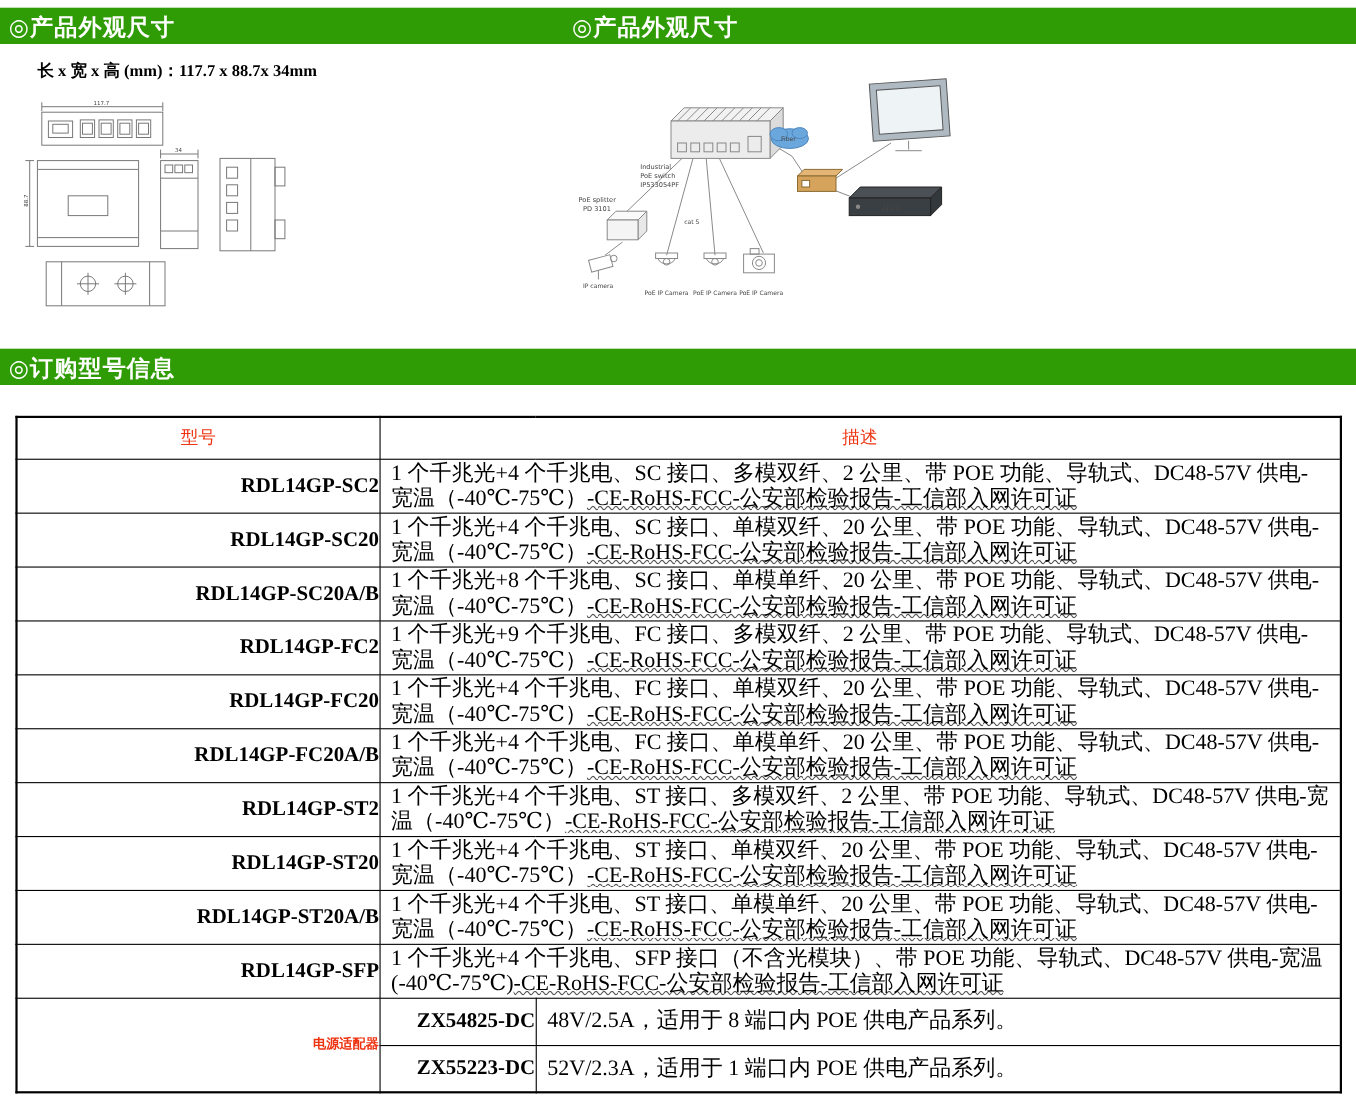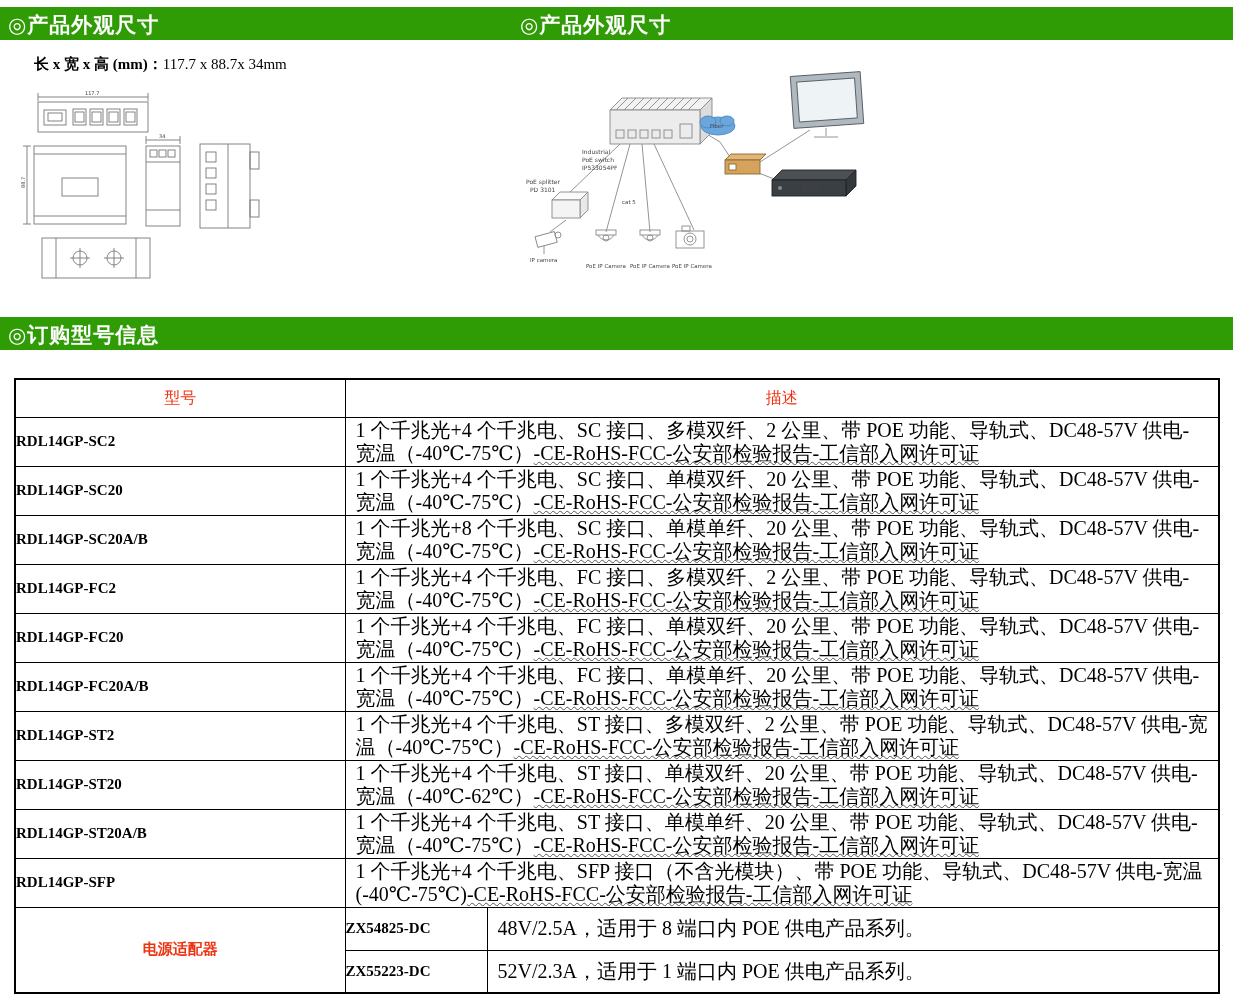--- a/index.html
+++ b/index.html
@@ -16,41 +16,41 @@
   .bar1 { top:7px; }
   .bar2 { top:317px;padding-left:20px; }
   .bar-title { position:absolute; top:4px; color:#fff; font-size:21px; font-weight:bold; letter-spacing:1px; white-space:nowrap; }
   .bar-title.t1 { left:8px; }
   .bar-title.t2 { left:520px; }
   .bar-title.t3 { left:8px; }
 
   
   .dims-line { position:absolute; left:8px; top:55px; font-size:15px; white-space:nowrap; }
   .dims-label { font-weight:bold;margin-left:26px; }
-  .dims-value { font-weight:normal; }
+  .dims-value { font-weight:bold; }
 
   
   .tech-drawing { position:absolute; left:18px; top:88px; }
   .app-diagram { position:absolute; left:470px; top:62px; }
   svg text { font-family:"DejaVu Sans","Liberation Sans",sans-serif; fill:#444; }
 
   
   .ordering-table {
     position:absolute; left:14px; top:378px; width:1206px;
     border-collapse:collapse; table-layout:fixed;
     border:2px solid #000;
   }
   .ordering-table th, .ordering-table td { border:1px solid #000; vertical-align:middle; }
   .ordering-table th { color:#ee3311; font-size:16px; font-weight:normal; height:38px; text-align:center; }
-  .cell-model { text-align:left; font-weight:bold; font-size:15px; }
+  .cell-model { text-align:right; font-weight:bold; font-size:19px; }
   .model-row td { height:49px; }
   .cell-desc { font-size:20px; line-height:23px; padding:1px 10px; text-align:left; }
   .cert { text-decoration:underline; text-decoration-style:wavy; text-decoration-color:#555; text-decoration-thickness:1px; }
   .power-row td { height:43px; }
-  .cell-power-label { color:#ee3311; font-weight:bold; font-size:15px; text-align:center;margin-top:28px; }
+  .cell-power-label { color:#ee3311; font-weight:bold; font-size:12px; text-align:right;margin-top:28px; }
 </style>
 </head>
 <body>
 
 <div class="page">
 
   <div class="bar bar1">
     <span class="bar-title t1">◎产品外观尺寸</span>
     <span class="bar-title t2">◎产品外观尺寸</span>
   </div>
@@ -241,37 +241,37 @@
       <tr class="model-row">
         <td class="cell-model">RDL14GP-SC20</td>
         <td colspan="2" class="cell-desc"><span>1 个千兆光+4 个千兆电、SC 接口、单模双纤、20 公里、带 POE 功能、导轨式、DC48-57V 供电-宽温（-40℃-75℃）</span><span class="cert">-CE-RoHS-FCC-公安部检验报告-工信部入网许可证</span></td>
       </tr>
       <tr class="model-row">
         <td class="cell-model">RDL14GP-SC20A/B</td>
         <td colspan="2" class="cell-desc"><span>1 个千兆光+8 个千兆电、SC 接口、单模单纤、20 公里、带 POE 功能、导轨式、DC48-57V 供电-宽温（-40℃-75℃）</span><span class="cert">-CE-RoHS-FCC-公安部检验报告-工信部入网许可证</span></td>
       </tr>
       <tr class="model-row">
         <td class="cell-model">RDL14GP-FC2</td>
-        <td colspan="2" class="cell-desc"><span>1 个千兆光+4 个千兆电、FC 接口、多模双纤、2 公里、带 POE 功能、导轨式、DC48-57V 供电-宽温（-40℃-75℃）</span><span class="cert">-CE-RoHS-FCC-公安部检验报告-工信部入网许可证</span></td>
+        <td colspan="2" class="cell-desc"><span>1 个千兆光+9 个千兆电、FC 接口、多模双纤、2 公里、带 POE 功能、导轨式、DC48-57V 供电-宽温（-40℃-75℃）</span><span class="cert">-CE-RoHS-FCC-公安部检验报告-工信部入网许可证</span></td>
       </tr>
       <tr class="model-row">
         <td class="cell-model">RDL14GP-FC20</td>
         <td colspan="2" class="cell-desc"><span>1 个千兆光+4 个千兆电、FC 接口、单模双纤、20 公里、带 POE 功能、导轨式、DC48-57V 供电-宽温（-40℃-75℃）</span><span class="cert">-CE-RoHS-FCC-公安部检验报告-工信部入网许可证</span></td>
       </tr>
       <tr class="model-row">
         <td class="cell-model">RDL14GP-FC20A/B</td>
         <td colspan="2" class="cell-desc"><span>1 个千兆光+4 个千兆电、FC 接口、单模单纤、20 公里、带 POE 功能、导轨式、DC48-57V 供电-宽温（-40℃-75℃）</span><span class="cert">-CE-RoHS-FCC-公安部检验报告-工信部入网许可证</span></td>
       </tr>
       <tr class="model-row">
         <td class="cell-model">RDL14GP-ST2</td>
         <td colspan="2" class="cell-desc"><span>1 个千兆光+4 个千兆电、ST 接口、多模双纤、2 公里、带 POE 功能、导轨式、DC48-57V 供电-宽温（-40℃-75℃）</span><span class="cert">-CE-RoHS-FCC-公安部检验报告-工信部入网许可证</span></td>
       </tr>
       <tr class="model-row">
         <td class="cell-model">RDL14GP-ST20</td>
-        <td colspan="2" class="cell-desc"><span>1 个千兆光+4 个千兆电、ST 接口、单模双纤、20 公里、带 POE 功能、导轨式、DC48-57V 供电-宽温（-40℃-62℃）</span><span class="cert">-CE-RoHS-FCC-公安部检验报告-工信部入网许可证</span></td>
+        <td colspan="2" class="cell-desc"><span>1 个千兆光+4 个千兆电、ST 接口、单模双纤、20 公里、带 POE 功能、导轨式、DC48-57V 供电-宽温（-40℃-75℃）</span><span class="cert">-CE-RoHS-FCC-公安部检验报告-工信部入网许可证</span></td>
       </tr>
       <tr class="model-row">
         <td class="cell-model">RDL14GP-ST20A/B</td>
         <td colspan="2" class="cell-desc"><span>1 个千兆光+4 个千兆电、ST 接口、单模单纤、20 公里、带 POE 功能、导轨式、DC48-57V 供电-宽温（-40℃-75℃）</span><span class="cert">-CE-RoHS-FCC-公安部检验报告-工信部入网许可证</span></td>
       </tr>
       <tr class="model-row">
         <td class="cell-model">RDL14GP-SFP</td>
         <td colspan="2" class="cell-desc"><span>1 个千兆光+4 个千兆电、SFP 接口（不含光模块）、带 POE 功能、导轨式、DC48-57V 供电-宽温(-40℃-75℃)</span><span class="cert">-CE-RoHS-FCC-公安部检验报告-工信部入网许可证</span></td>
       </tr>
       <tr class="power-row">

